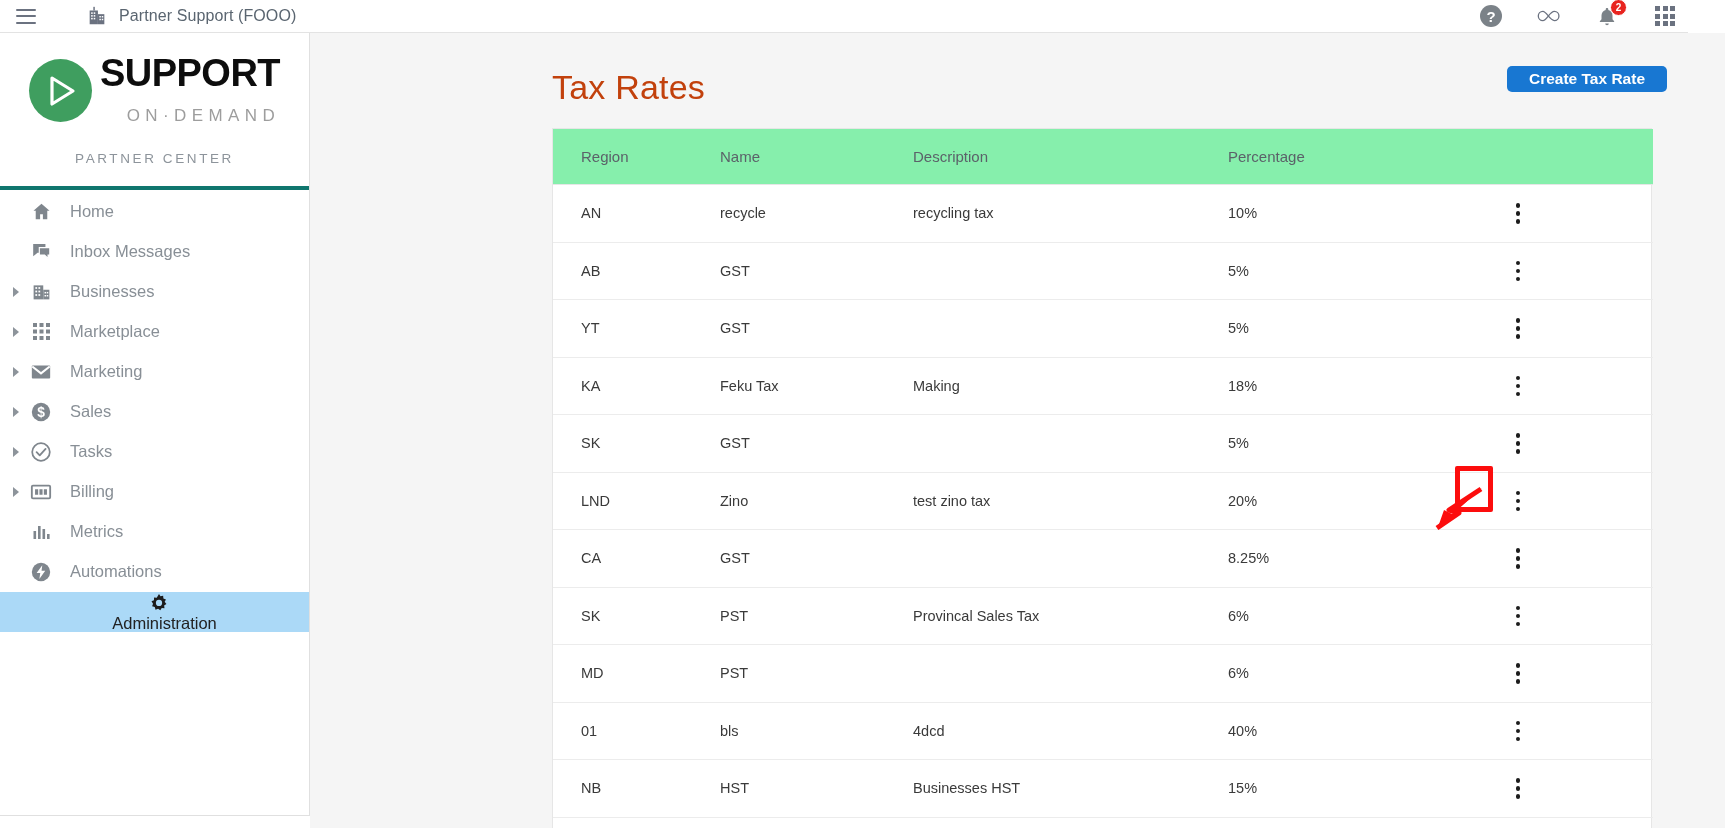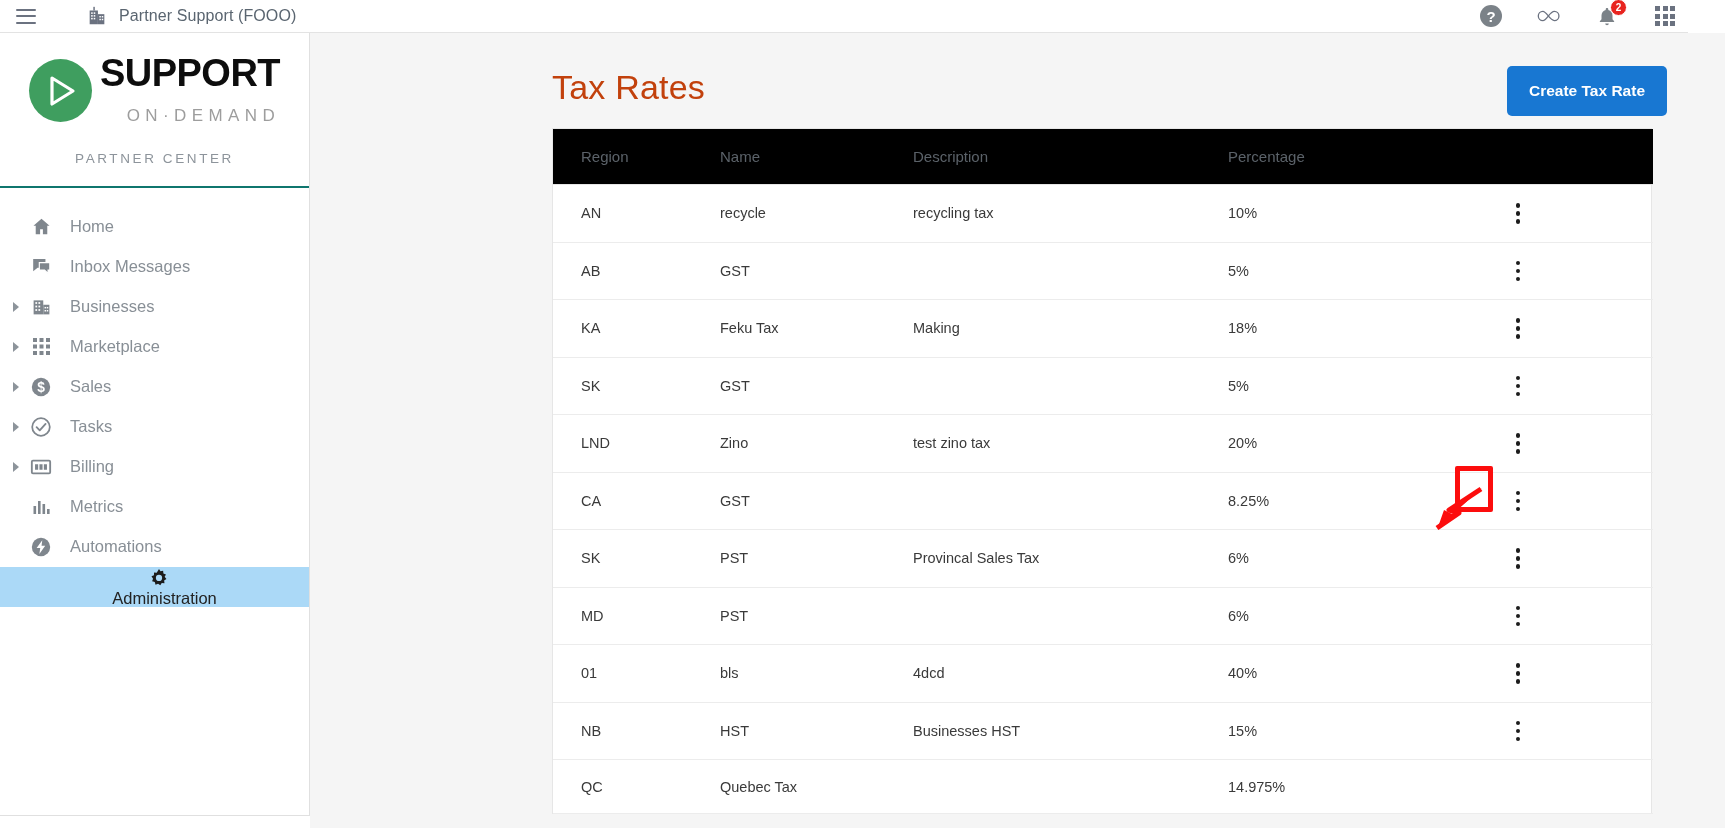--- a/index.html
+++ b/index.html
@@ -81,22 +81,22 @@
   }
   .partner-center {
     text-align: center;
     margin-top: 24px;
     font-size: 13.5px;
     letter-spacing: 2.6px;
     color: #8d949b;
   }
   .nav {
     margin-top: 20px;
-    border-top: 2px solid #0f766e;
-    padding-top: 19px;
+    border-top: 4px solid #0f766e;
+    padding-top: 2px;
   }
   .nav-item {
     height: 40px;
     display: flex; align-items: center;
     cursor: pointer;
     padding-left: 8px;
   }
   .nav-item.active { background: #abd9f7; flex-direction: column; }
   .nav-item .caret {
     width: 16px; flex: none; display:flex; align-items:center; justify-content:center;
@@ -122,36 +122,36 @@
   .page-title {
     position: absolute; left: 242px; top: 35px;
     font-size: 34px; font-weight: 300;
     color: #c2410c;
     letter-spacing: .2px;
   }
   .create-btn {
     position: absolute; right: 58px; top: 33px;
     background: #1877d2; color: #fff;
     border: none; border-radius: 5px;
-    padding: 16px 22px;
+    padding: 4px 22px;
     font-size: 15.5px; font-weight: bold;
     font-family: "Liberation Sans", sans-serif;
     cursor: pointer;
     white-space: nowrap;
   }
 
   .table-card {
     position: absolute; left: 242px; top: 95px;
     width: 1100px;
     background: #fff;
     border: 1px solid #e6e6e6;
     border-bottom: none;
   }
   table { width: 100%; border-collapse: collapse; table-layout: fixed; }
-  thead tr { background: #000000; }
+  thead tr { background: #86efac; }
   thead th {
     text-align: left;
     font-size: 15px; font-weight: normal;
     color: #5b6269;
     padding: 19px 0 19px 0;
     border-bottom: 1px solid #e6e6e6;
   }
   tbody td {
     font-size: 14.5px;
     color: #3a3a3a;
@@ -337,20 +337,34 @@
               <rect x="14" y="7.5" width="4" height="4"></rect>
             <rect x="1" y="14" width="4" height="4"></rect>
               <rect x="7.5" y="14" width="4" height="4"></rect>
               <rect x="14" y="14" width="4" height="4"></rect>
           </g>
         </svg>
       </span>
       <span class="navlabel">Marketplace</span>
     </div>
 
+    <div class="nav-item">
+      <span class="caret">
+        <svg width="8" height="10" viewBox="0 0 8 10">
+            <path d="M1 0 L7 5 L1 10 Z" fill="#8d949b"></path>
+          </svg>
+      </span>
+      <span class="navicon">
+        <svg width="22" height="22" viewBox="0 0 24 24">
+          <rect x="2" y="5" width="20" height="14" rx="1" fill="#7f868d"></rect>
+          <path d="M2.5 6 L12 13.5 L21.5 6" fill="none" stroke="#ffffff" stroke-width="2.2"></path>
+        </svg>
+      </span>
+      <span class="navlabel">Marketing</span>
+    </div>
 
     <div class="nav-item">
       <span class="caret">
         <svg width="8" height="10" viewBox="0 0 8 10">
             <path d="M1 0 L7 5 L1 10 Z" fill="#8d949b"></path>
           </svg>
       </span>
       <span class="navicon">
         <svg width="22" height="22" viewBox="0 0 24 24">
           <circle cx="12" cy="12" r="10" fill="#7f868d"></circle>
@@ -466,20 +480,31 @@
             <td class="c-name">GST</td>
             <td class="c-desc"></td>
             <td class="c-pct">5%</td>
             <td class="c-act"><span class="kebab">
                 <i></i>
                 <i></i>
                 <i></i>
               </span></td>
           </tr>
           <tr>
+            <td class="c-region">YT</td>
+            <td class="c-name">GST</td>
+            <td class="c-desc"></td>
+            <td class="c-pct">5%</td>
+            <td class="c-act"><span class="kebab">
+                <i></i>
+                <i></i>
+                <i></i>
+              </span></td>
+          </tr>
+          <tr>
             <td class="c-region">KA</td>
             <td class="c-name">Feku Tax</td>
             <td class="c-desc">Making</td>
             <td class="c-pct">18%</td>
             <td class="c-act"><span class="kebab">
                 <i></i>
                 <i></i>
                 <i></i>
               </span></td>
           </tr>

